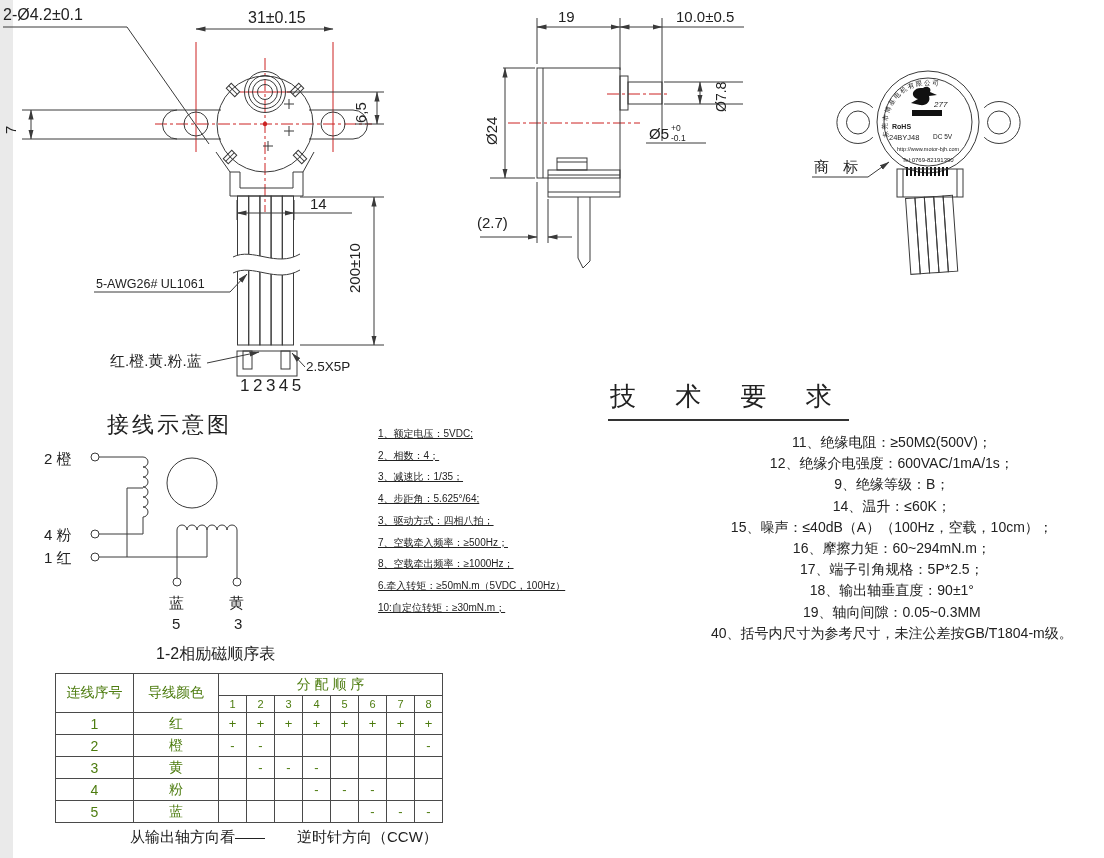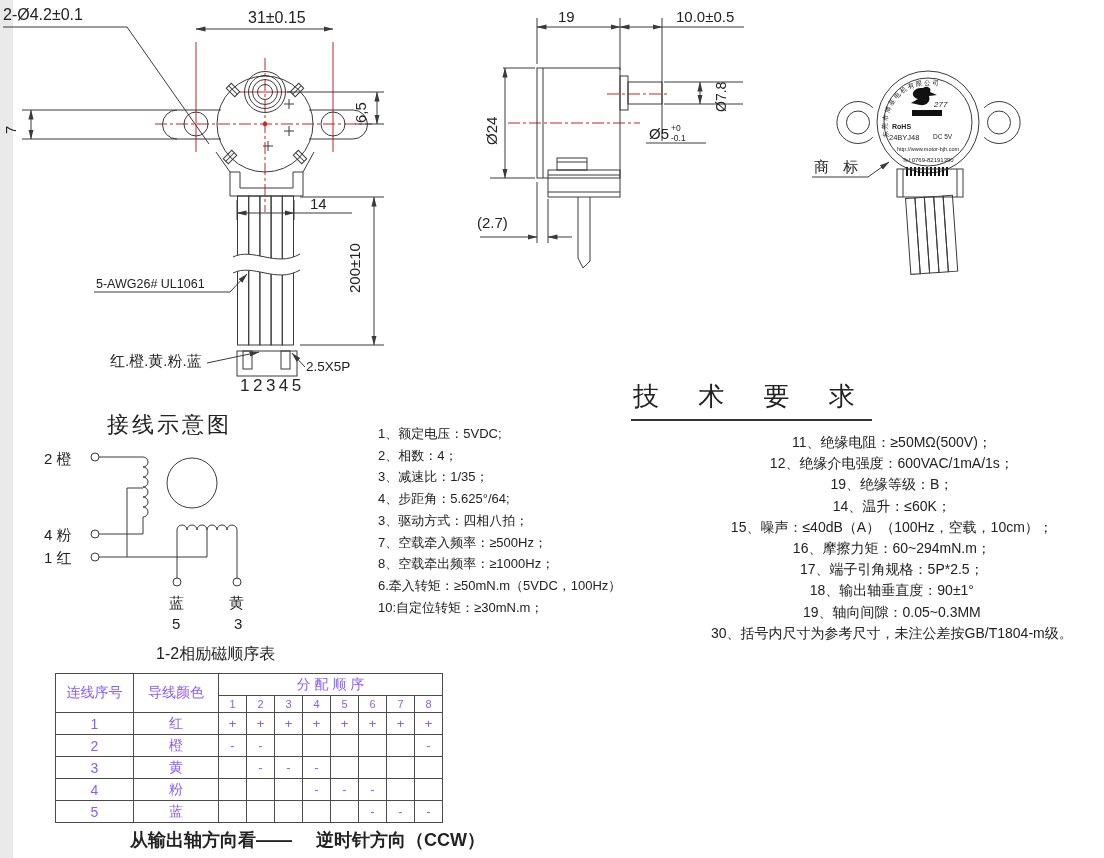--- a/index.html
+++ b/index.html
@@ -7,32 +7,32 @@
           font-family:"Liberation Sans",sans-serif;color:#222;}
   .abs{position:absolute;}
   .gutter{position:absolute;left:0;top:0;width:13px;height:858px;background:#eaeaea;}
   svg{position:absolute;overflow:visible;}
   svg text{fill:#222;font-family:"Liberation Sans",sans-serif;}
   .k{stroke:#3a3a3a;fill:none;stroke-width:1;}
   .cl{stroke:#cc2222;stroke-width:1;stroke-dasharray:12 3 3 3;fill:none;}
   .rl{stroke:#cc2222;stroke-width:1;fill:none;}
   .wtitle{position:absolute;left:107px;top:410px;font-size:22px;letter-spacing:3px;}
   .wcaption{position:absolute;left:156px;top:644px;font-size:16px;}
-  .specs{position:absolute;left:378px;top:423px;font-size:13px;line-height:21.7px;white-space:nowrap;}
+  .specs{position:absolute;left:378px;top:423px;font-size:10px;line-height:21.7px;white-space:nowrap;text-decoration:underline;}
   .techtitle{position:absolute;left:608px;top:379px;font-size:26px;letter-spacing:9px;word-spacing:14px;
-             border-bottom:2px solid #333;padding:0 8px 5px 2px;margin-left:23px;}
+             border-bottom:2px solid #333;padding:0 8px 5px 2px;}
   .techitems{position:absolute;left:711px;top:432px;font-size:14px;line-height:21.2px;white-space:nowrap;text-align:center;}
   table.seq{position:absolute;left:55px;top:673px;border-collapse:collapse;table-layout:fixed;
-            font-size:14px;color:#8b5cf6;}
+            font-size:14px;color:#4d7c0f;}
   table.seq th,table.seq td{border:1px solid #4a4a4a;text-align:center;font-weight:normal;padding:0;}
   table.seq .h1{height:22px;}
   table.seq .h2 th{height:16px;font-size:11px;}
   table.seq td{height:21px;}
   table.seq td.sign{font-size:13px;}
-  .tfooter{position:absolute;left:130px;top:828px;font-size:18px;display:flex;gap:24px;white-space:nowrap;font-weight:bold;}
+  .tfooter{position:absolute;left:130px;top:828px;font-size:15px;display:flex;gap:32px;white-space:nowrap;}
 </style>
 </head>
 <body>
 
 <div id="canvas">
   <div class="gutter"></div>
 
   <svg width="0" height="0">
     <defs>
       <marker id="arw" viewBox="0 0 10 6" markerWidth="10" markerHeight="6" refX="9.5" refY="3" orient="auto-start-reverse" markerUnits="userSpaceOnUse">
@@ -276,28 +276,28 @@
     <div>7、空载牵入频率：≥500Hz；</div>
     <div>8、空载牵出频率：≥1000Hz；</div>
     <div>6.牵入转矩：≥50mN.m（5VDC，100Hz）</div>
     <div>10:自定位转矩：≥30mN.m；</div>
   </div>
 
   <div class="techtitle">技 术 要 求</div>
   <div class="techitems">
     <div>11、绝缘电阻：≥50MΩ(500V)；</div>
     <div>12、绝缘介电强度：600VAC/1mA/1s；</div>
-    <div>19、绝缘等级：B；</div>
+    <div>9、绝缘等级：B；</div>
     <div>14、温升：≤60K；</div>
     <div>15、噪声：≤40dB（A）（100Hz，空载，10cm）；</div>
     <div>16、摩擦力矩：60~294mN.m；</div>
     <div>17、端子引角规格：5P*2.5；</div>
     <div>18、输出轴垂直度：90±1°</div>
     <div>19、轴向间隙：0.05~0.3MM</div>
-    <div>30、括号内尺寸为参考尺寸，未注公差按GB/T1804-m级。</div>
+    <div>40、括号内尺寸为参考尺寸，未注公差按GB/T1804-m级。</div>
   </div>
 
   <table class="seq">
     <colgroup>
       <col style="width:78px">
         <col style="width:85px">
       <col style="width:28px">
         <col style="width:28px">
         <col style="width:28px">
         <col style="width:28px">

